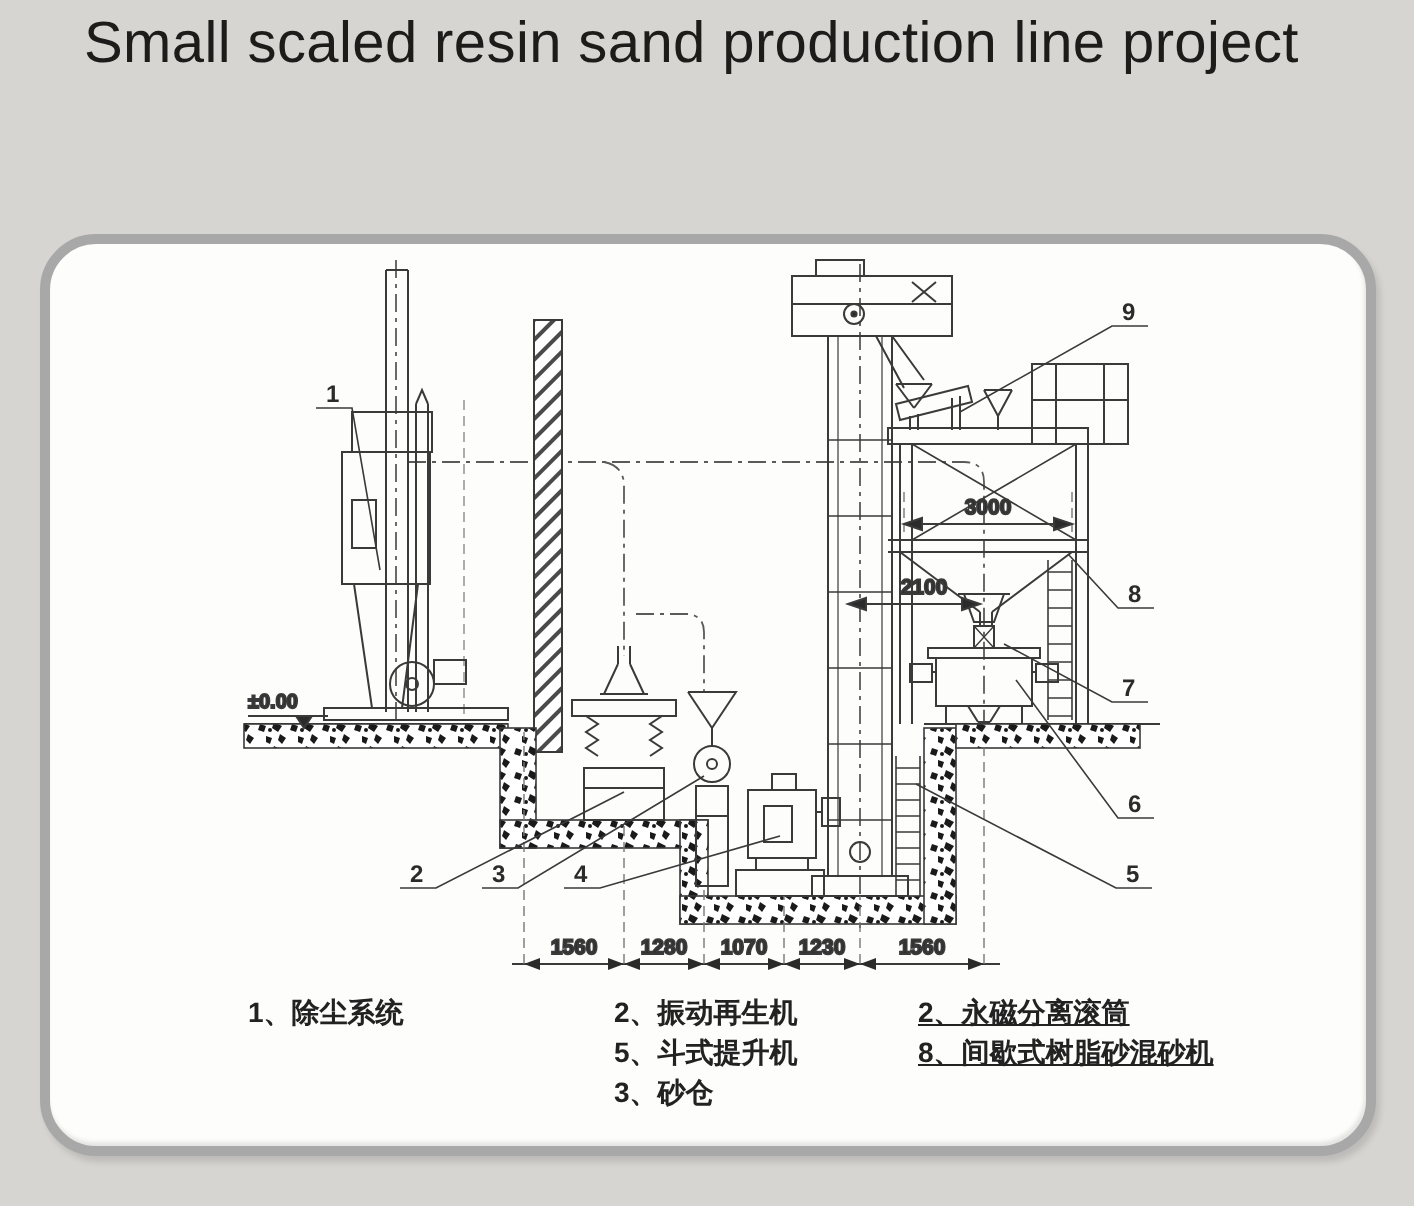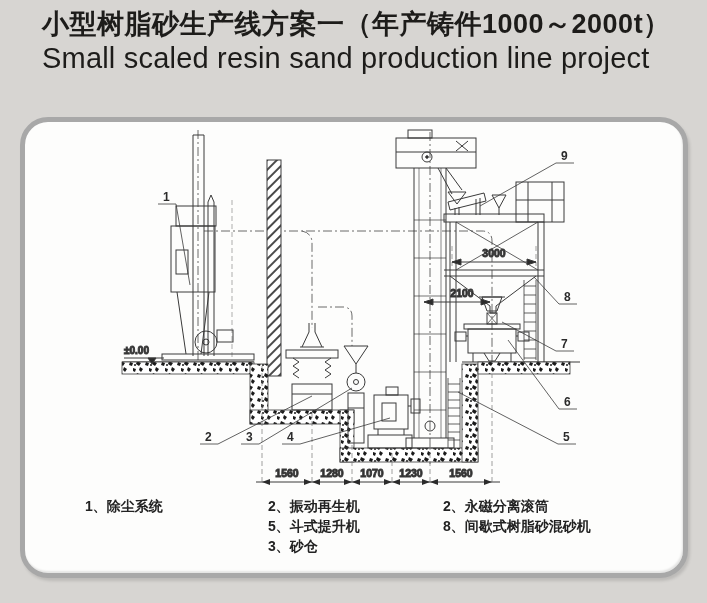--- a/index.html
+++ b/index.html
@@ -14,30 +14,29 @@
          box-shadow:2px 3px 3px rgba(0,0,0,0.12), inset -1px -2px 2px rgba(0,0,0,0.10);}
   .drawing{position:absolute;left:20px;top:117px;width:668px;height:461px;}
   svg text{font-family:"Liberation Sans",sans-serif;font-weight:bold;fill:#2b2b2b;}
   svg .dim{font-size:10.5px;}
   svg .co{font-size:12px;}
   svg .lvl{font-size:10px;}
   .legend{position:absolute;top:496px;left:0;width:707px;font-size:14px;font-weight:bold;color:#222;}
   .legend .col{position:absolute;top:0;}
   .legend .col.c1{left:85px;}
   .legend .col.c2{left:268px;}
-  .legend .col.c3{left:443px;}
-  .legend .row{height:20px;line-height:20px;white-space:nowrap;}
+  .legend .col.c3{left:420px;text-decoration:underline;}
+  .legend .row{height:20px;line-height:20px;white-space:nowrap;margin-left:39px;}
 </style>
 </head>
 <body>
 
 <div class="stage">
 
   <div class="titles">
-    <p class="title-zh">小型树脂砂生产线方案一（年产铸件1000～2000t）</p>
     <p class="title-en">Small scaled resin sand production line project</p>
   </div>
 
   <div class="panel"></div>
 
   <svg class="drawing" viewBox="20 117 668 461" width="668" height="461">
     <defs>
       <pattern id="speck" width="16" height="12" patternUnits="userSpaceOnUse">
         <rect width="16" height="12" fill="#ffffff"></rect>
         <path d="M2 2l3 1-1 3-3-1z" fill="#1a1a1a"></path>

